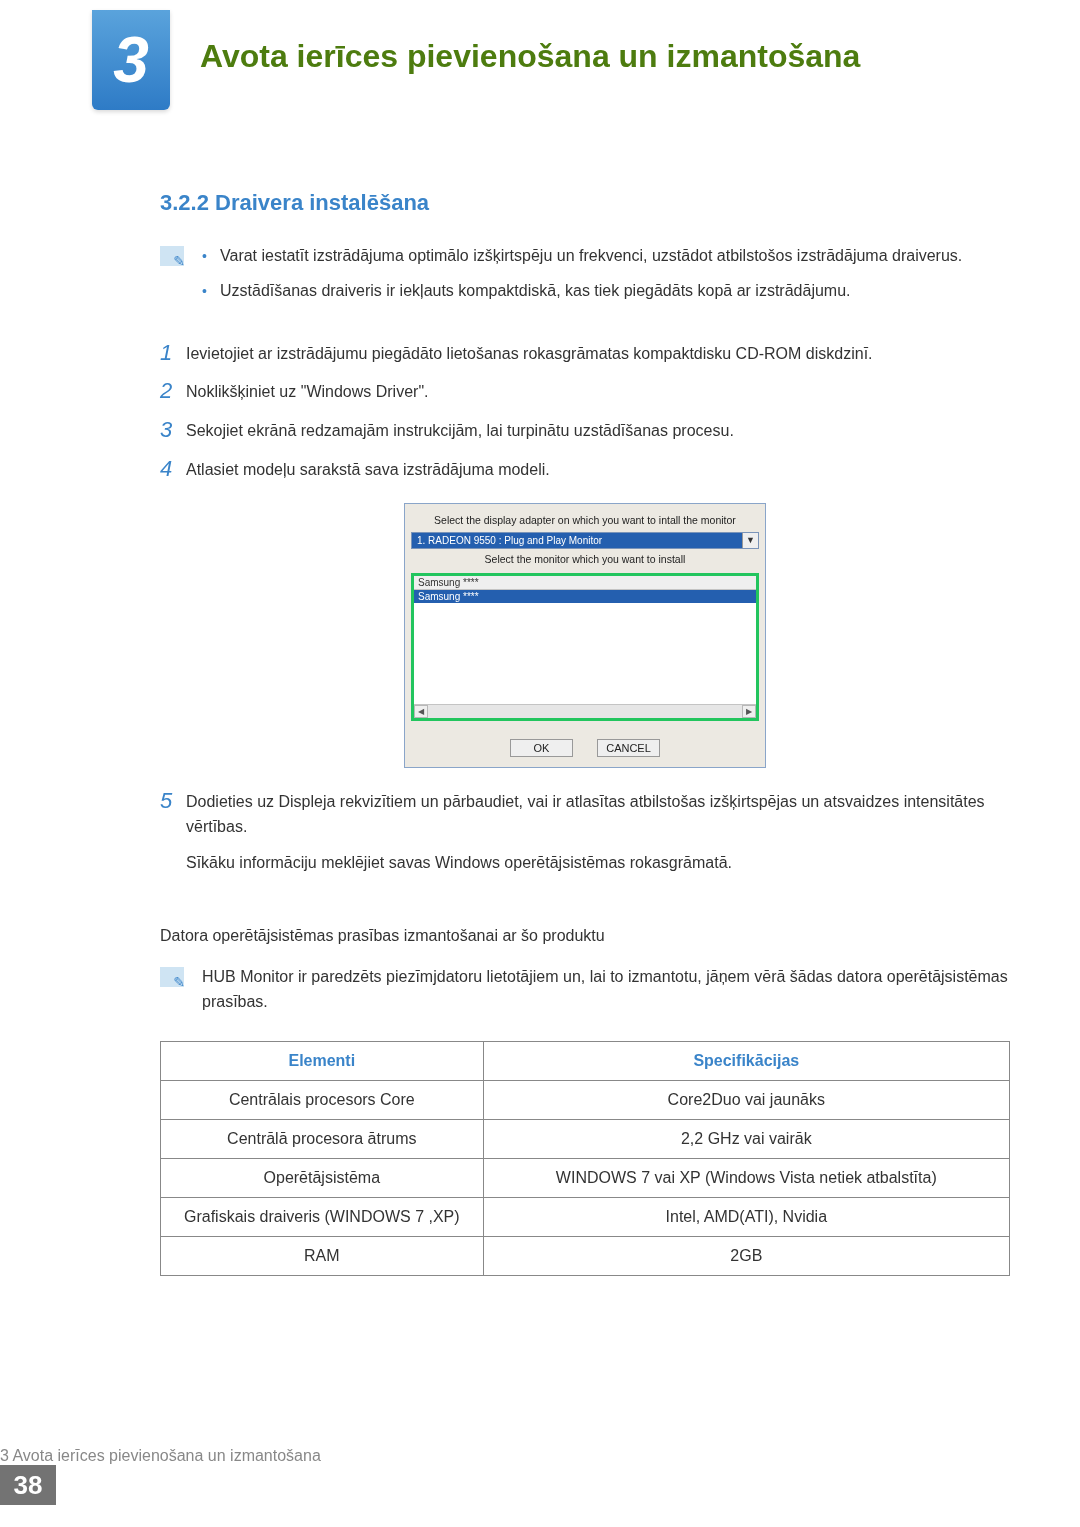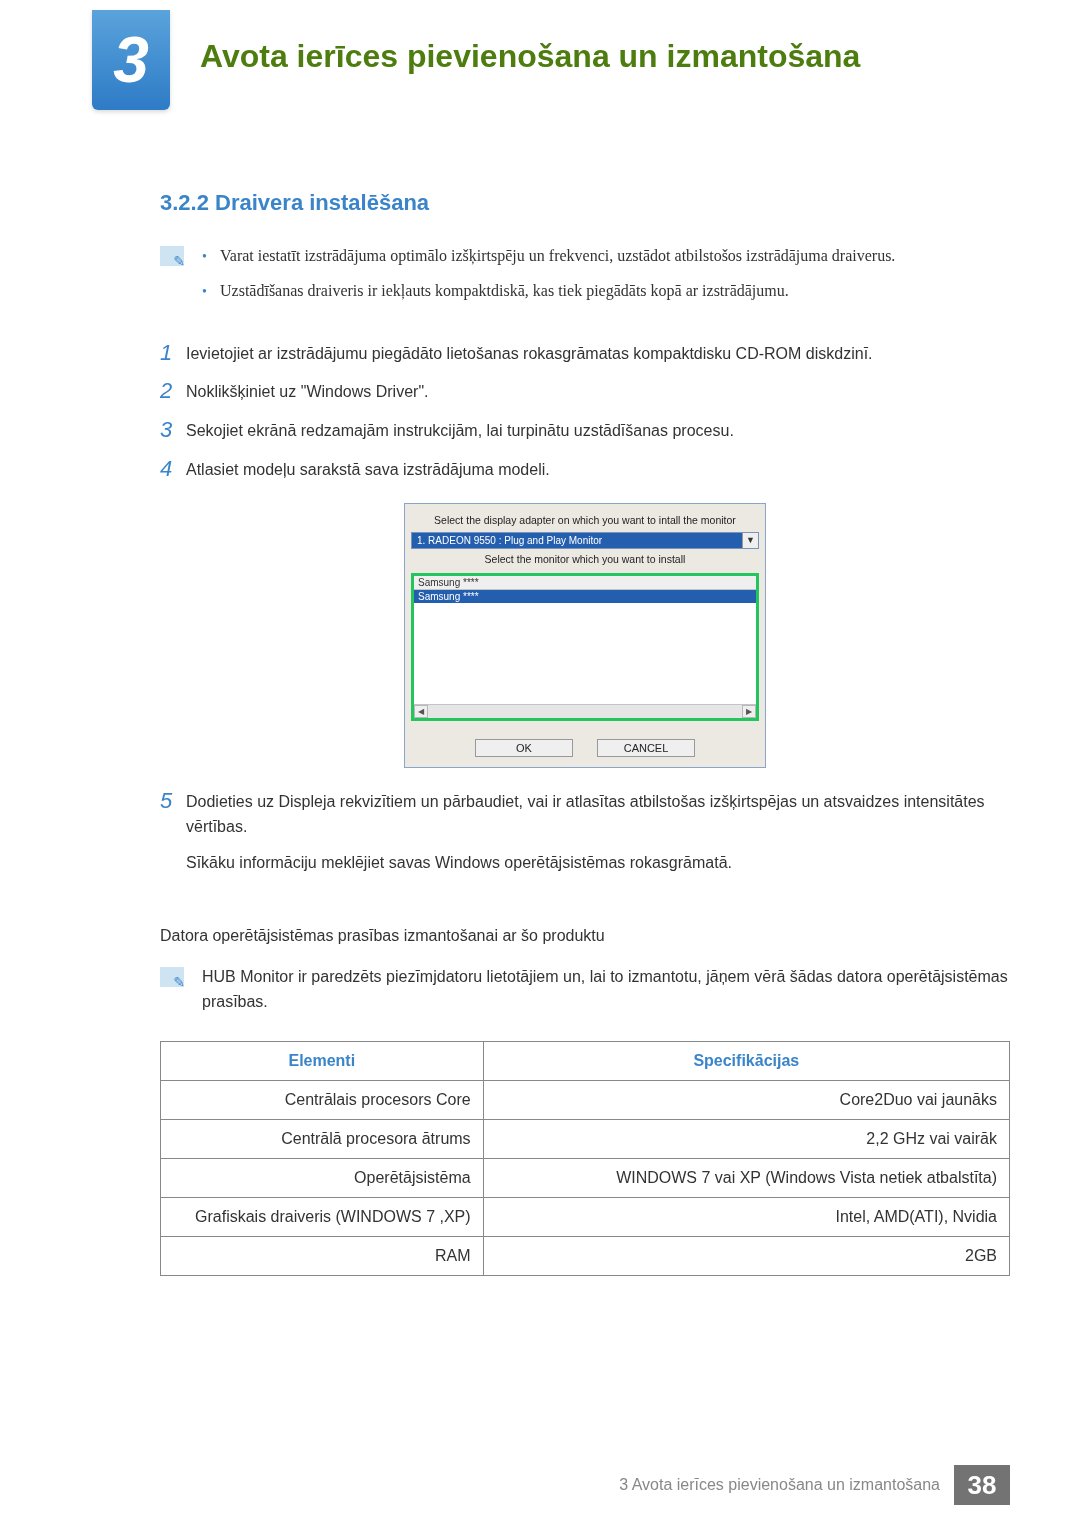--- a/index.html
+++ b/index.html
@@ -65,21 +65,21 @@
     margin-top: 2px;
   }
   .note-icon::after {
     content: "✎";
     position: absolute;
     right: -1px;
     bottom: -3px;
     font-size: 14px;
     color: #3a84c9;
   }
-  .bullet-list { list-style: none; flex: 1; font-family: Liberation Serif, serif; }
+  .bullet-list { list-style: none; flex: 1; }
   .bullet-list li {
     position: relative;
     padding-left: 18px;
     font-size: 16px;
     line-height: 1.55;
     margin-bottom: 10px;
     color: #333;
   }
   .bullet-list li::before {
     content: "•";
@@ -206,53 +206,54 @@
     color: #555;
   }
   .installer-scroll .track { flex: 1; background: #e6e6e6; }
   .installer-buttons {
     padding: 12px 0 10px;
     display: flex;
     justify-content: center;
     gap: 24px;
   }
   .installer-buttons .btn {
-    width: 98px;
+    width: 63px;
     padding: 2px 0;
     text-align: center;
     font-size: 11px;
     background: #efefef;
     border: 1px solid #999;
     color: #222;
   }
   .freestanding { font-size: 16px; line-height:1.55; margin-top: 48px; margin-bottom: 16px; }
   .spec-table {
     border-collapse: collapse;
     width: 100%;
   }
   .spec-table th, .spec-table td {
     border: 1px solid #888;
     padding: 10px 12px;
     font-size: 16px;
-    text-align: right;
+    text-align: center;
     vertical-align: top;
   }
   .spec-table th {
     color: #3a84c9;
     font-weight: bold;
     text-align: center;
   }
   .spec-table td:first-child { width: 38%; }
   .footer {
     position: absolute;
     left: 0; bottom: 22px; right: 0;
     display: flex;
     justify-content: flex-end;
-    align-items: center;
+    align-items: flex-start;
     padding-right: 70px;
+    flex-direction: column;
   }
   .footer-text {
     color: #888;
     font-size: 16px;
     margin-right: 14px;
   }
   .page-num {
     width: 56px;
     height: 40px;
     background: #737373;

